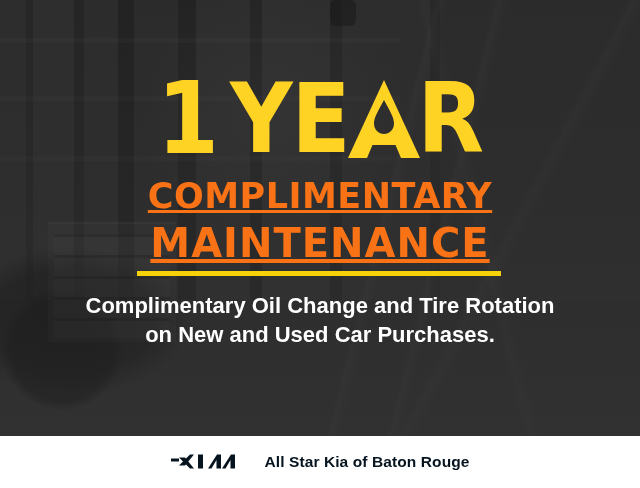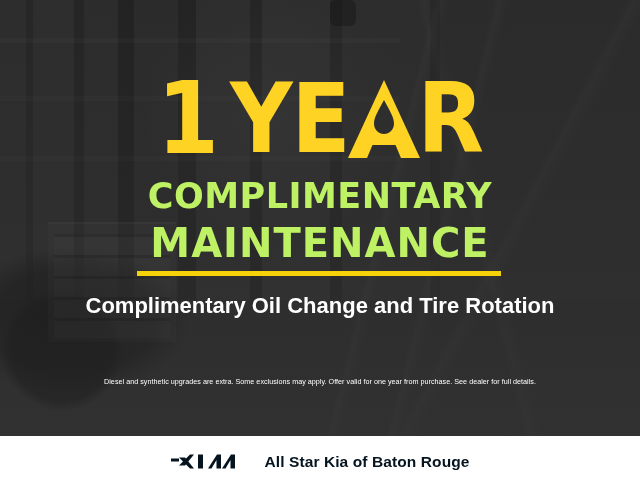--- a/index.html
+++ b/index.html
@@ -169,24 +169,25 @@
     display: inline-block;
     vertical-align: middle;
     margin: 0 -2px;
   }
 
   .headline-line2,
   .headline-line3 {
     position: absolute;
     left: 0;
     right: 0;
-    color: #bef264;
+    color: #f97316;
     font-weight: bold;
     font-family: "DejaVu Sans", sans-serif;
     letter-spacing: 0.5px;
+    text-decoration: underline;
   }
   .headline-line2 {
     top: 178px;
     font-size: 35px;
     line-height: 36px;
   }
   .headline-line3 {
     top: 222px;
     font-size: 40px;
     line-height: 42px;
@@ -290,24 +291,24 @@
         </span>
       </div>
 
       <div class="headline-line2">COMPLIMENTARY</div>
       <div class="headline-line3">MAINTENANCE</div>
 
       <div class="divider"></div>
 
       <div class="subhead">
         <div>Complimentary Oil Change and Tire Rotation</div>
+        <div>on New and Used Car Purchases.</div>
       </div>
 
       <div class="disclaimer">
-        <span class="dline">Diesel and synthetic upgrades are extra. Some exclusions may apply. Offer valid for one year from purchase. See dealer for full details.</span>
       </div>
 
     </div>
   </div>
 
   <div class="footer">
     <svg class="kia-logo" viewBox="0 0 148 40" aria-hidden="true">
 
       <path fill="#05141F" d="M2 13 L18 13 L18 19 L2 19 Z"></path>
       <path fill="#05141F" d="M18 27 L40 5 L48 5 L30 27 Z"></path>

